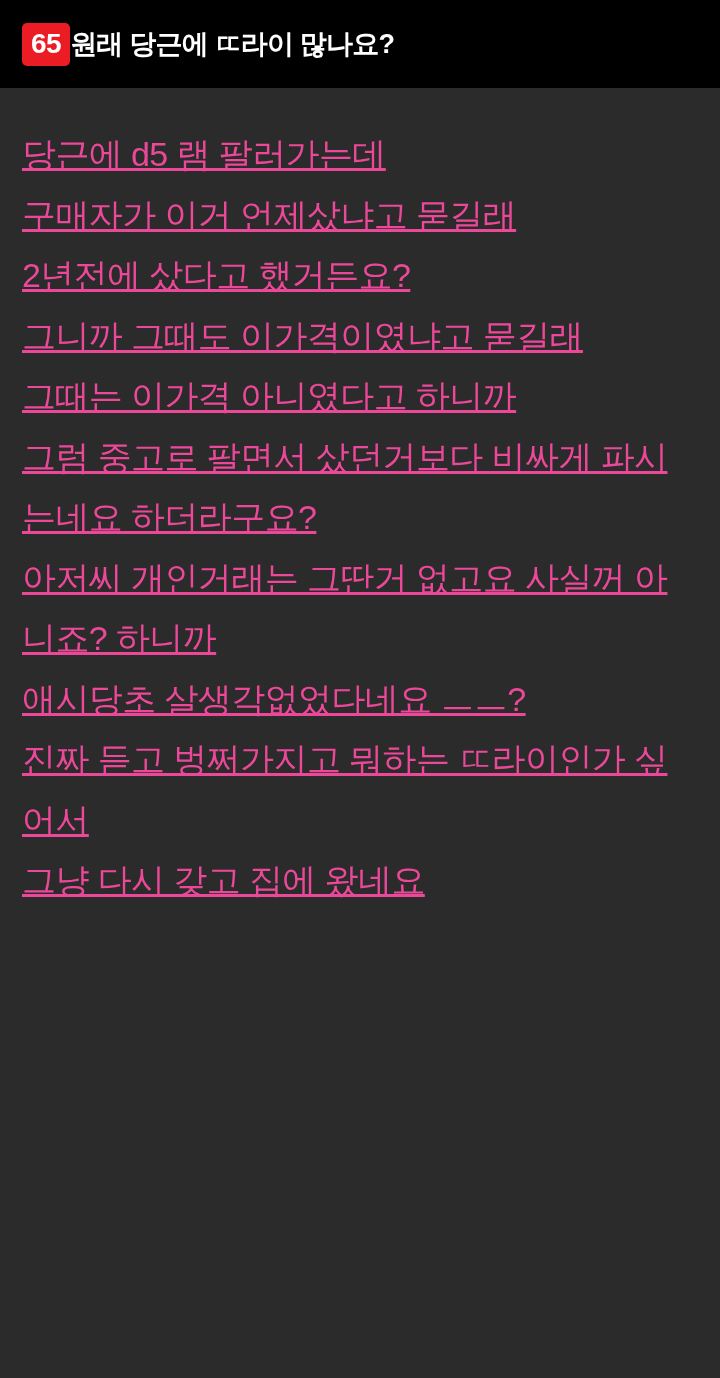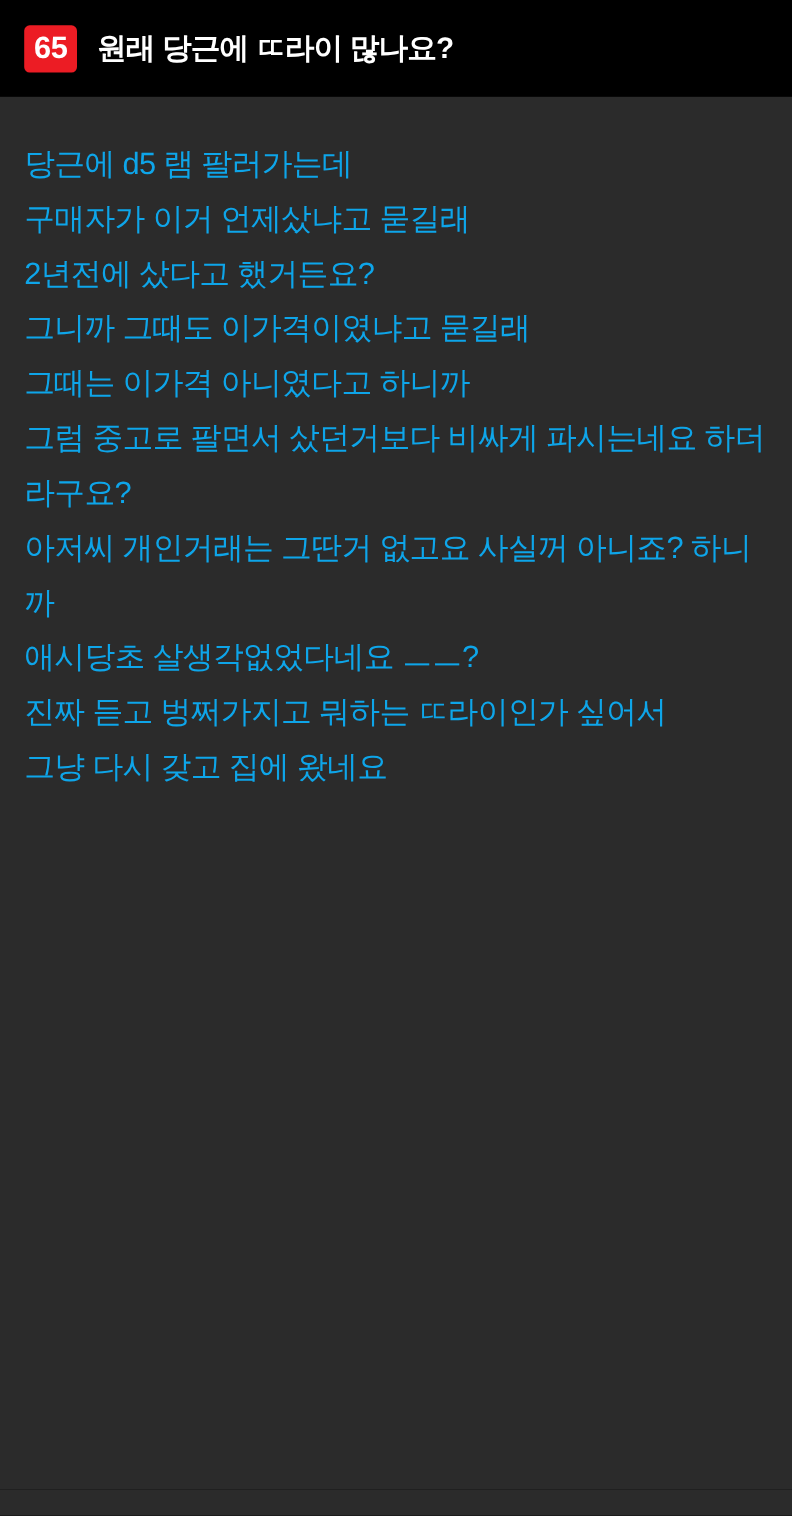--- a/index.html
+++ b/index.html
@@ -43,45 +43,45 @@
     font-weight: bold;
     line-height: 1;
     padding: 7px 9px 8px 9px;
     border-radius: 5px;
     min-width: 22px;
     text-align: center;
     letter-spacing: -0.5px;
   }
 
   .header-title {
-    margin-left: 18px;
     font-size: 27px;
     font-weight: bold;
     color: #ffffff;
     letter-spacing: -0.8px;
     white-space: nowrap;
     overflow: hidden;
     text-overflow: ellipsis;
   }
 
   
   .content {
     background: #2b2b2b;
     flex: 1 1 auto;
     padding: 36px 22px 40px 22px;
     box-sizing: border-box;
   }
 
   .para {
-    font-size: 28px;
+    font-size: 34px;
     line-height: 1.78;
-    color: #0ea5e9;
+    color: #ec4899;
     letter-spacing: -0.6px;
     white-space: pre-wrap;
     word-break: break-word;
+    text-decoration: underline;
   }
 
   .para + .para {
   }
 
   .footer-strip {
     height: 24px;
     background: #2b2b2b;
   }
 </style>

